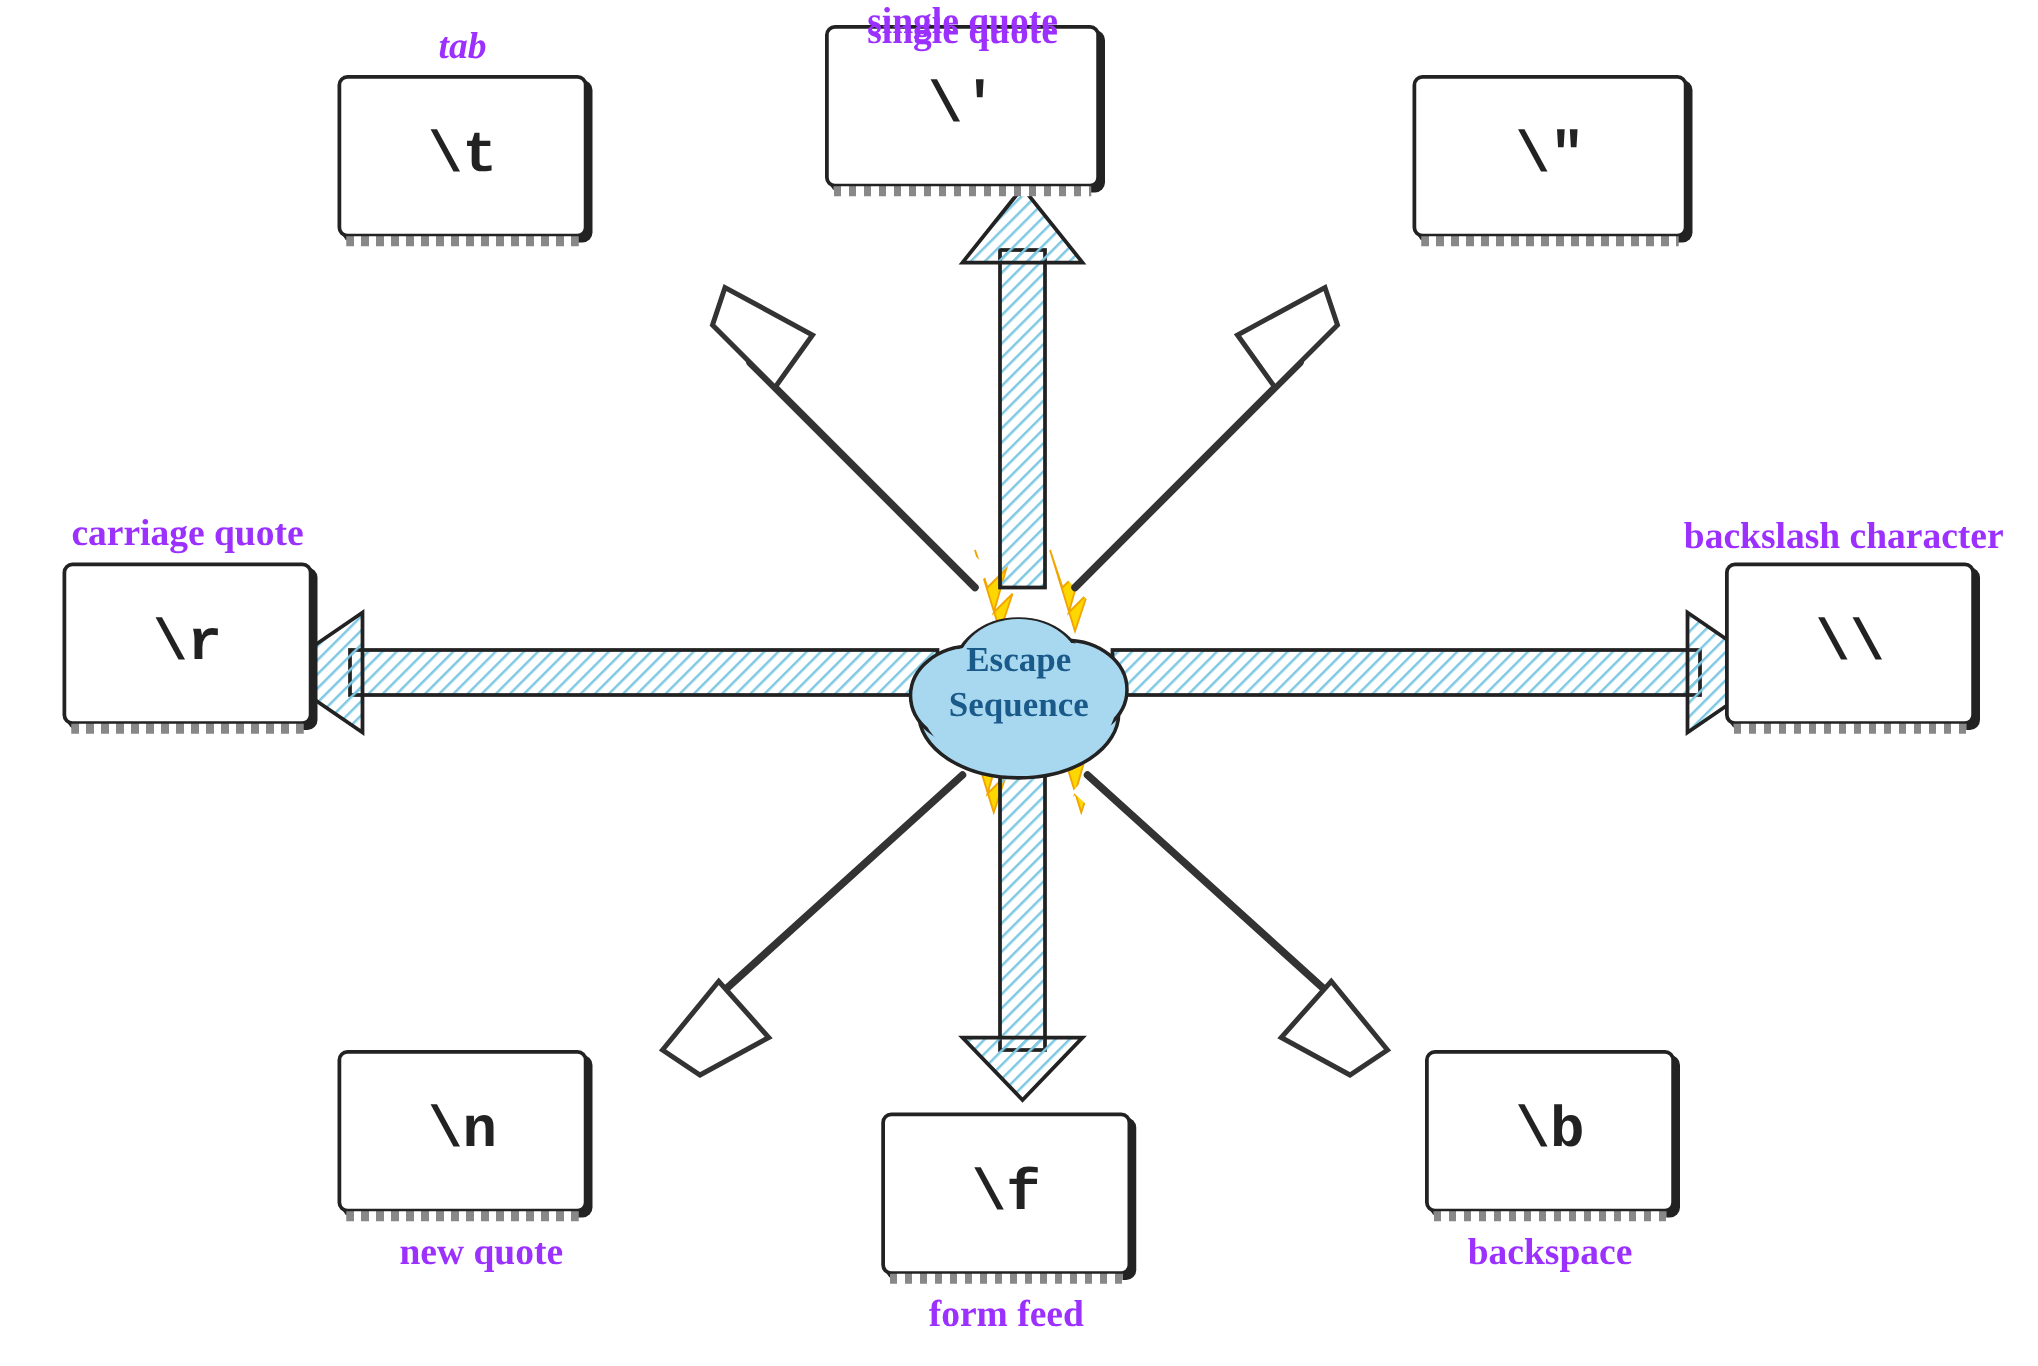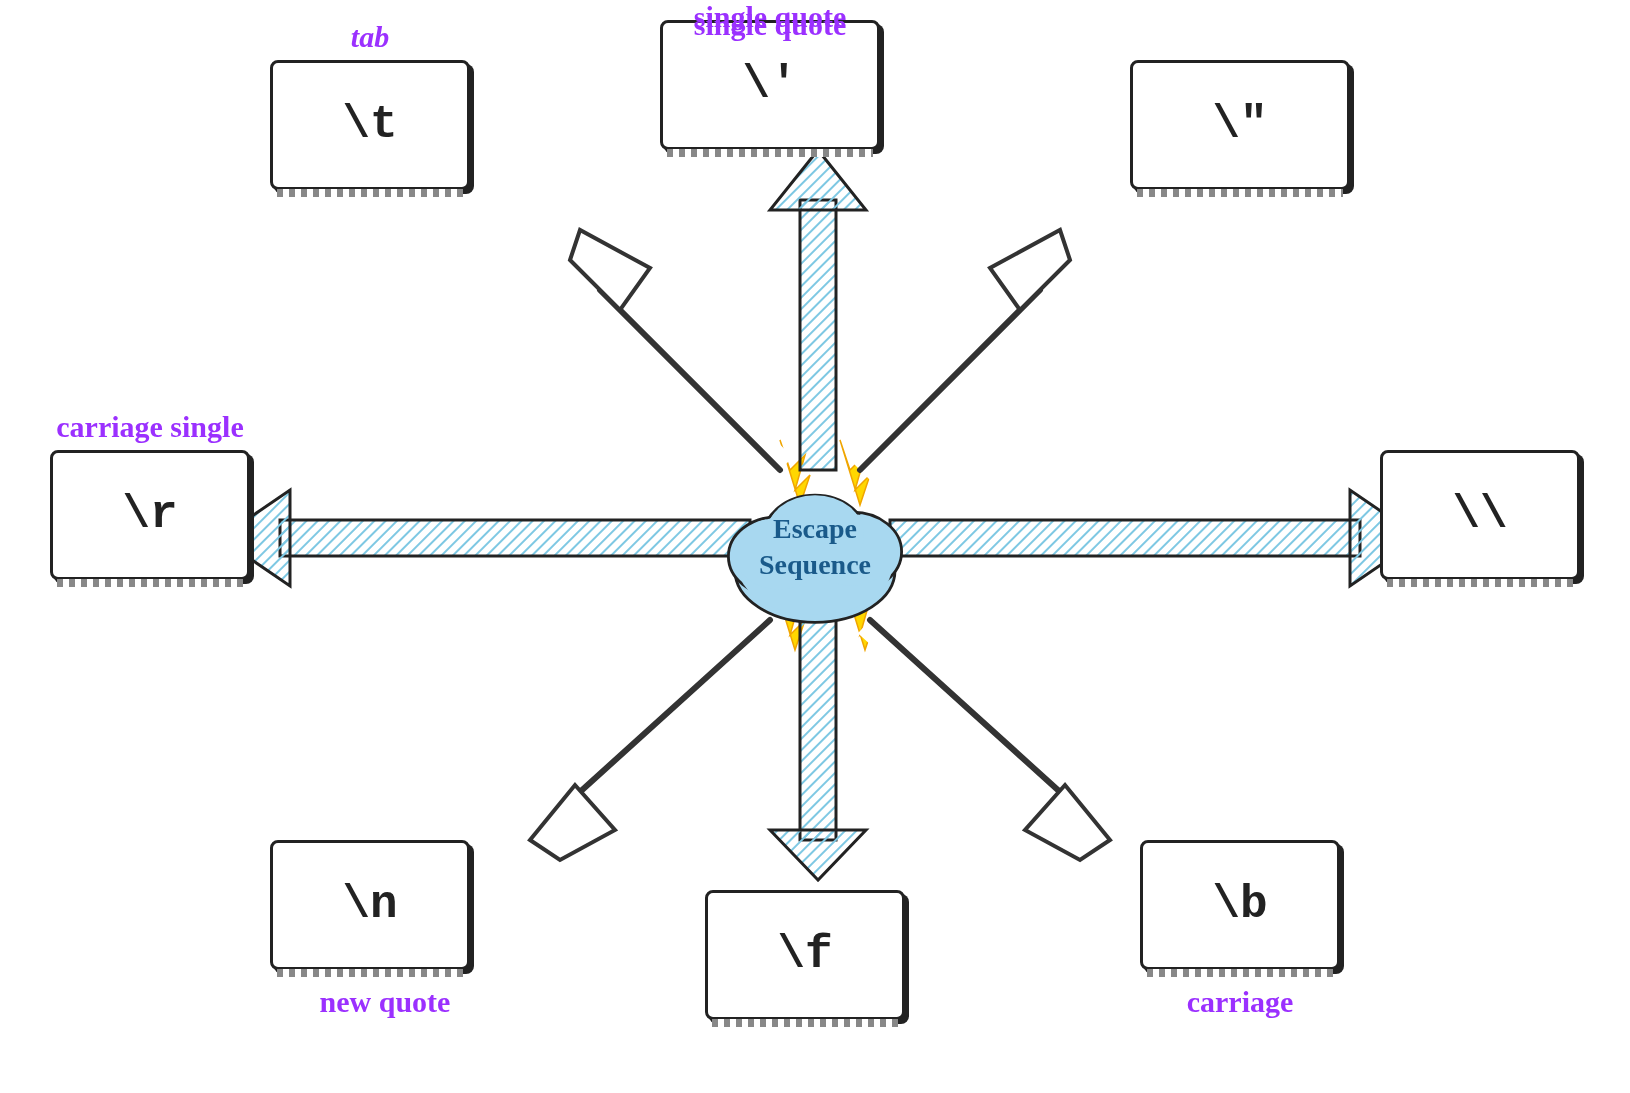--- a/index.html
+++ b/index.html
@@ -232,33 +232,35 @@
     single quote
   </div>
 
   <div class="key-box" style="left: 1130px; top: 60px; width: 220px; height: 130px;">
     <span class="key-box-text">\"</span>
   </div>
 
   <div class="key-box" style="left: 50px; top: 450px; width: 200px; height: 130px;">
     <span class="key-box-text">\r</span>
   </div>
-  <div class="label" style="left: 10px; top: 410px; width: 280px;">carriage single</div>
+  <div class="label" style="left: 10px; top: 410px; width: 280px;">carriage quote</div>
 
   <div class="key-box" style="left: 1380px; top: 450px; width: 200px; height: 130px;">
     <span class="key-box-text">\\</span>
   </div>
+  <div class="label" style="left: 1320px; top: 412px; width: 310px;">backslash character</div>
 
   <div class="key-box" style="left: 270px; top: 840px; width: 200px; height: 130px;">
     <span class="key-box-text">\n</span>
   </div>
   <div class="label" style="left: 285px; top: 985px; width: 200px;">new quote</div>
 
   <div class="key-box" style="left: 705px; top: 890px; width: 200px; height: 130px;">
     <span class="key-box-text">\f</span>
   </div>
+  <div class="label" style="left: 690px; top: 1035px; width: 230px;">form feed</div>
 
   <div class="key-box" style="left: 1140px; top: 840px; width: 200px; height: 130px;">
     <span class="key-box-text">\b</span>
   </div>
-  <div class="label" style="left: 1120px; top: 985px; width: 240px;">carriage</div>
+  <div class="label" style="left: 1120px; top: 985px; width: 240px;">backspace</div>
 
 </div>
 
 </body></html>

